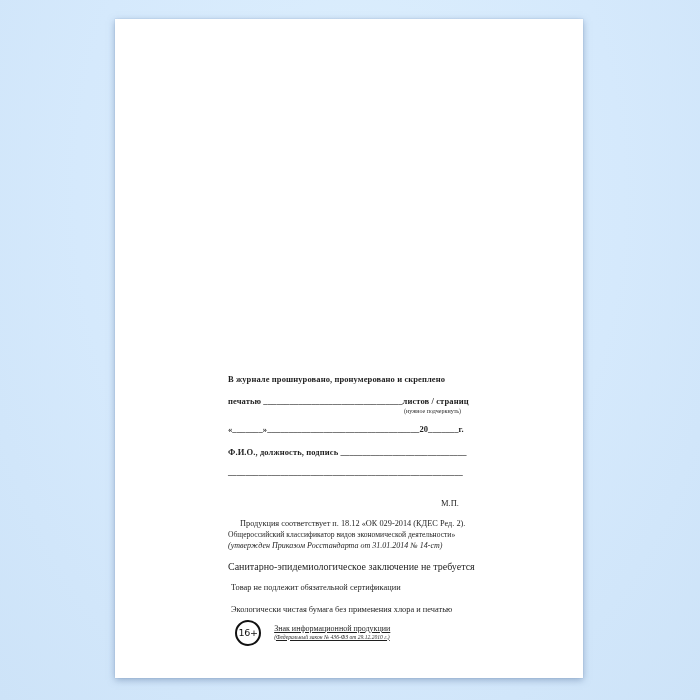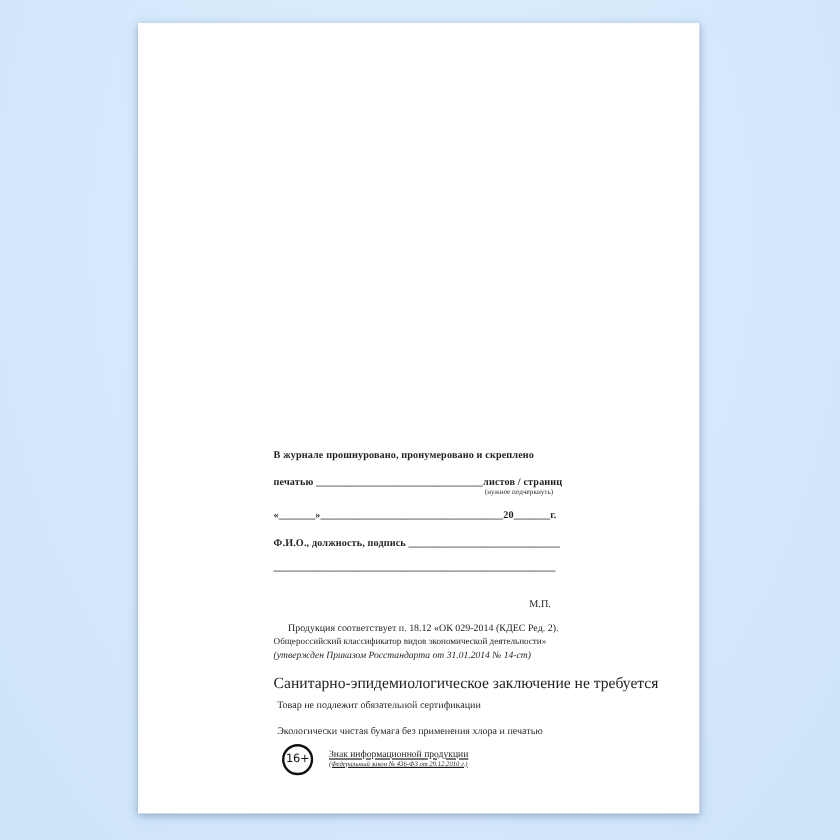--- a/index.html
+++ b/index.html
@@ -42,21 +42,21 @@
   .note        { top: 32.5px; right: 0; font-size: 6px; font-weight: 400; color: #2a2a2a; }
   .l4          { top: 50px; left: 0; }
   .l5          { top: 73px; left: 0; }
   .l6          { top: 93px; left: 0; font-family: Liberation Serif, serif; }
   .mp          { top: 124px; right: 2px; font-size: 8.5px; }
 
   .p1          { top: 145px;  left: 0; font-size: 8.3px; margin-left: 12px; }
   .p2          { top: 156px;  left: 0; font-size: 7.6px; }
   .p3          { top: 167px; left: 0; font-size: 8px; font-style: italic; }
 
-  .s1          { top: 187px; left: 0;   font-size: 13px; text-align: right; }
+  .s1          { top: 187px; left: 0;   font-size: 10px; text-align: right; }
   .s2          { top: 209px; left: 3px; font-size: 8.4px; }
   .s3          { top: 231px; left: 3px; font-size: 8.4px; }
 
   .badge-row   { top: 245px; left: 7px; }
   .badge {
     display: inline-block;
     width: 26px; height: 26px;
     border: 2.6px solid #111;
     border-radius: 50%;
     font-weight: 400;

